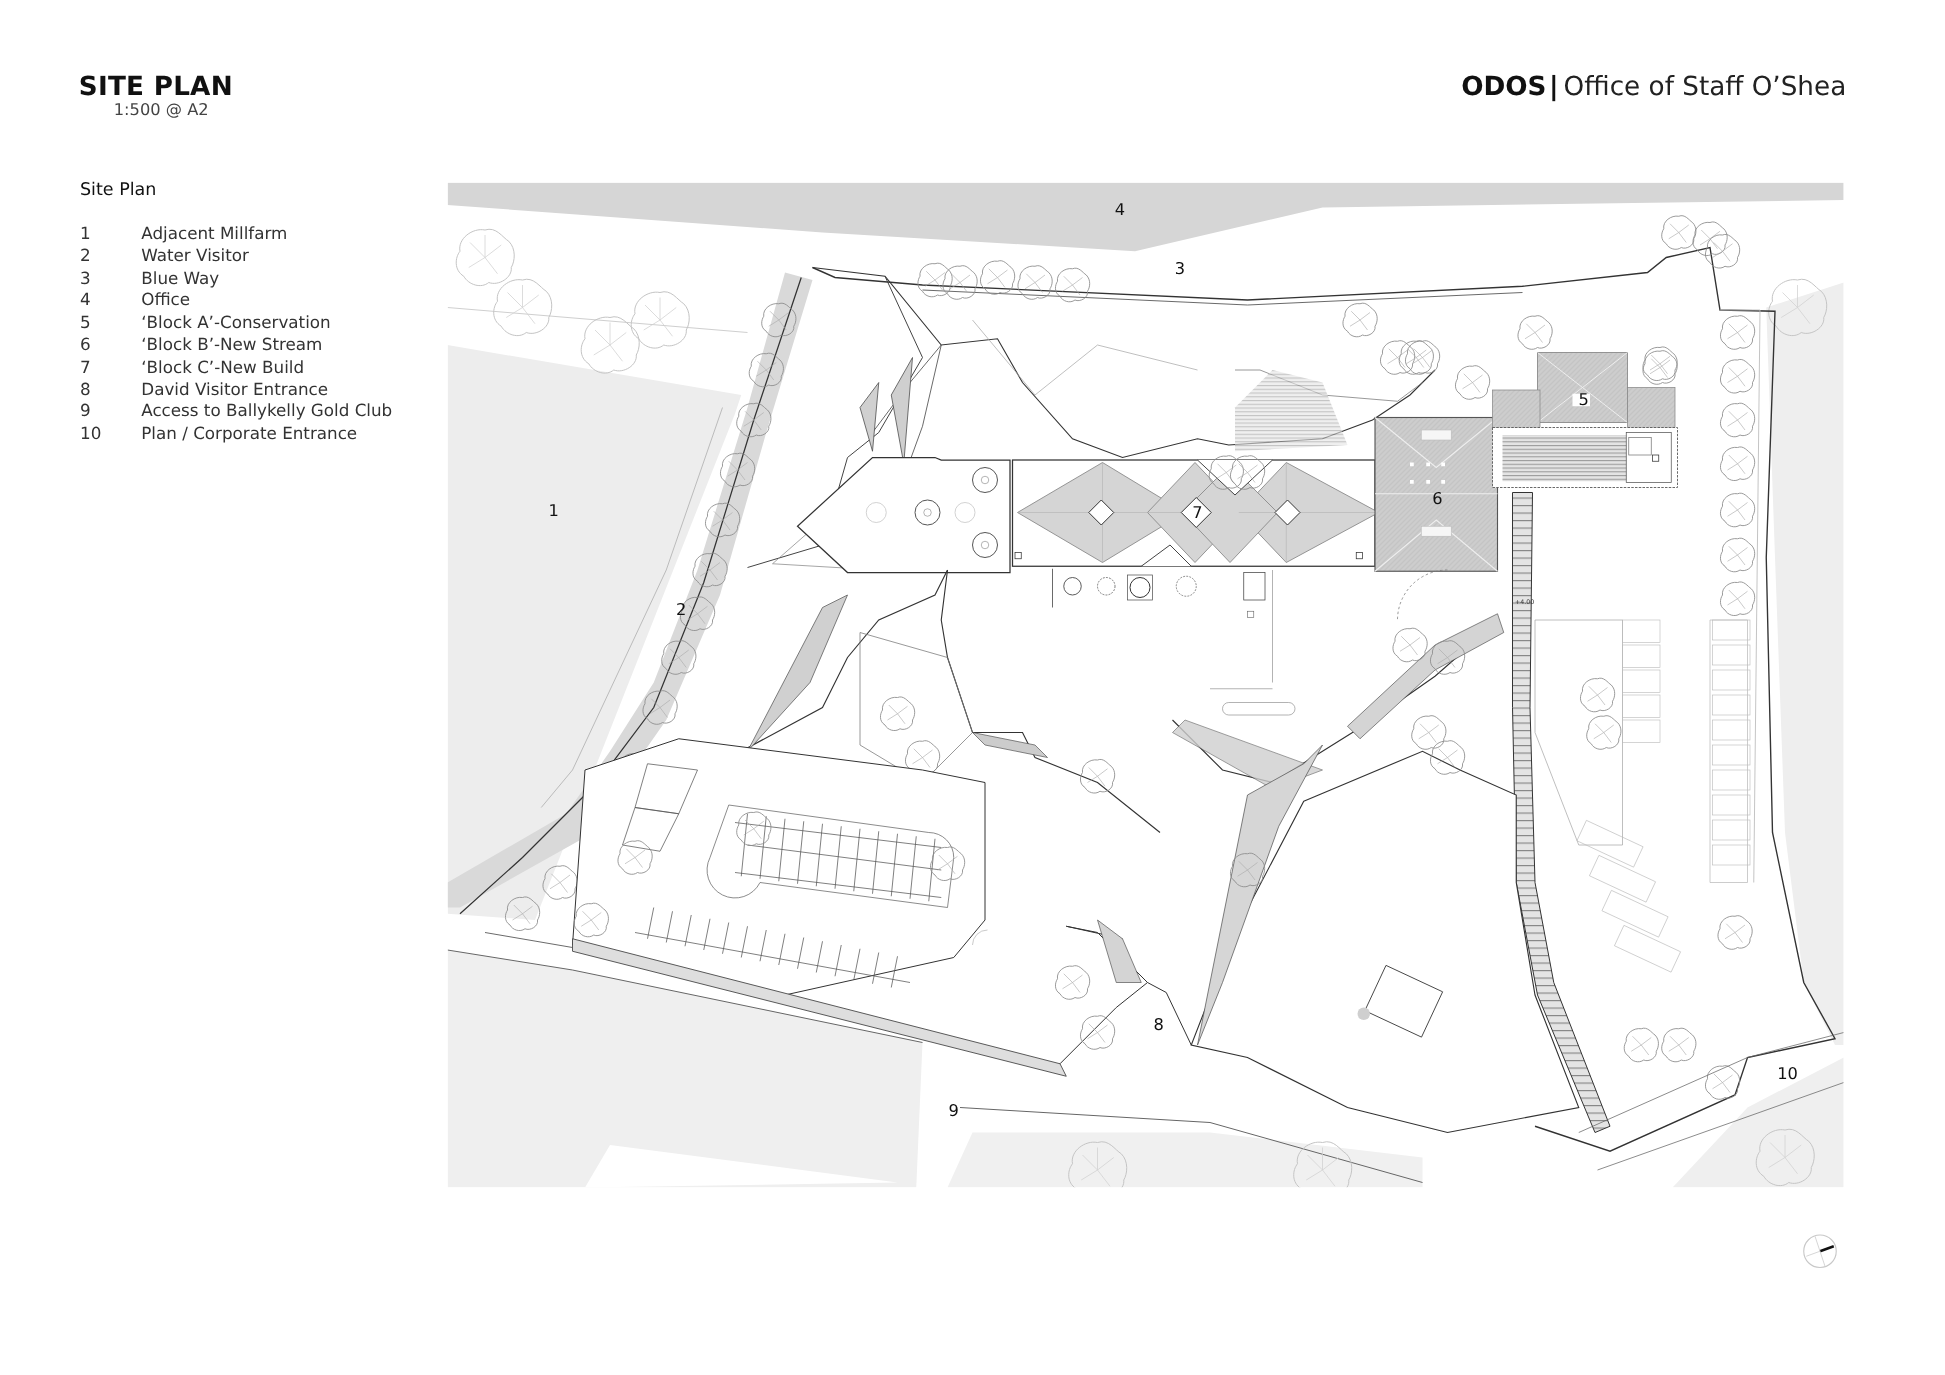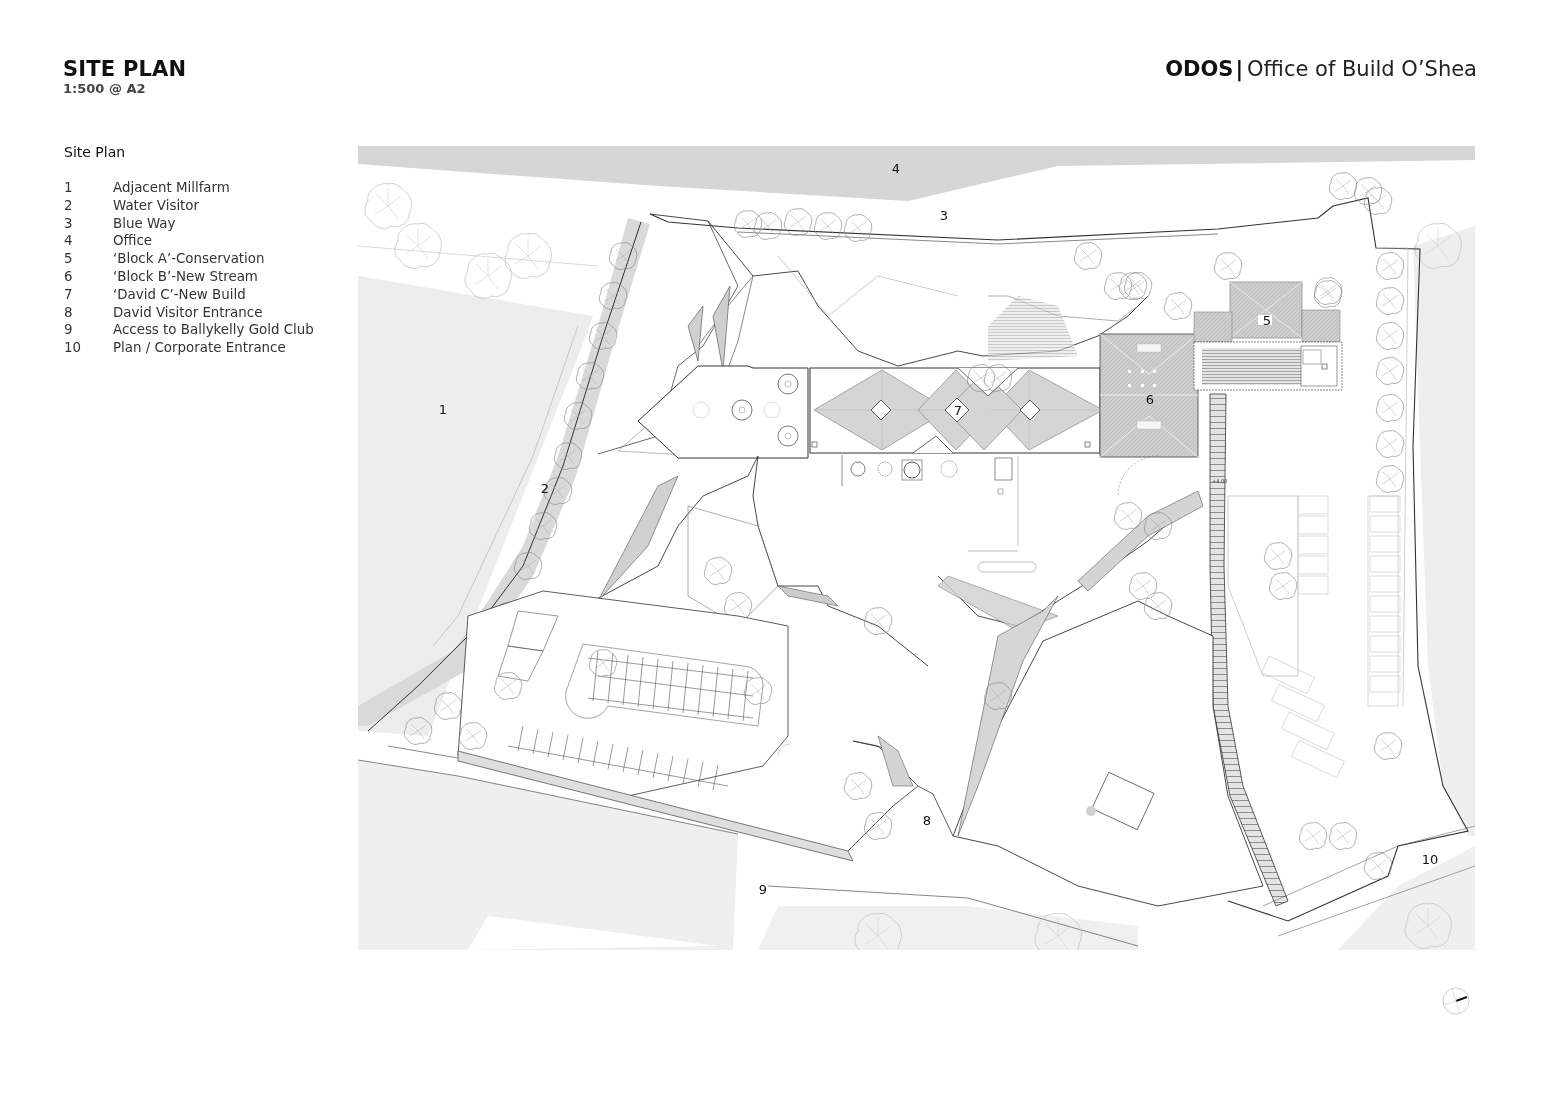--- a/index.html
+++ b/index.html
@@ -1,21 +1,21 @@
 <!DOCTYPE html>
 <html><head>
 <meta charset="utf-8">
 <style>
   * { box-sizing: border-box; margin: 0; padding: 0; }
   html, body { width: 1556px; height: 1100px; background: #ffffff; overflow: hidden; }
   body { position: relative; font-family: "Liberation Sans", "DejaVu Sans", sans-serif; color: #111; }
 
   .sheet-title { position: absolute; left: 63px; top: 57px; }
   .sheet-title .t { font-family: "DejaVu Sans", sans-serif; font-weight: bold; font-size: 21px; letter-spacing: 0.2px; color: #111; line-height: 24px; }
-  .sheet-title .s { font-family: "DejaVu Sans", sans-serif; font-size: 13px; color: #444; line-height: 15px; font-weight: 700; }
+  .sheet-title .s { font-family: "DejaVu Sans", sans-serif; font-size: 13px; color: #444; line-height: 15px; font-weight: 400; margin-left: 28px; }
 
   .brand { position: absolute; right: 79px; top: 56px; font-family: "DejaVu Sans", sans-serif; font-size: 21px; line-height: 26px; color: #111; white-space: nowrap; }
   .brand .b { font-weight: bold; }
   .brand .sep { font-weight: bold; margin: 0 4px 0 2px; }
   .brand .n { font-weight: normal; color: #222; }
 
   .legend { position: absolute; left: 64px; top: 144px; width: 280px; }
   .legend .lh { font-family: "DejaVu Sans", sans-serif; font-size: 14px; color: #111; margin-bottom: 18px; line-height: 17px; }
   .legend ul { list-style: none; }
   .legend li { display: flex; font-family: "DejaVu Sans", sans-serif; font-size: 13.4px; color: #333; line-height: 17.8px; }
@@ -29,21 +29,21 @@
 </style>
 </head>
 <body>
 
 <div class="sheet-title">
   <div class="t">SITE PLAN</div>
   <div class="s">1:500 @ A2</div>
 </div>
 
 <div class="brand">
-  <span class="b">ODOS</span><span class="sep">|</span><span class="n">Office of Build O’Shea</span>
+  <span class="b">ODOS</span><span class="sep">|</span><span class="n">Office of Staff O’Shea</span>
 </div>
 
 <div class="legend">
   <div class="lh">Site Plan</div>
   <ul>
     <li>
         <span class="num">1</span>
         <span>Adjacent Millfarm</span>
       </li>
     <li>
@@ -61,21 +61,21 @@
     <li>
         <span class="num">5</span>
         <span>‘Block A’-Conservation</span>
       </li>
     <li>
         <span class="num">6</span>
         <span>‘Block B’-New Stream</span>
       </li>
     <li>
         <span class="num">7</span>
-        <span>‘David C’-New Build</span>
+        <span>‘Block C’-New Build</span>
       </li>
     <li>
         <span class="num">8</span>
         <span>David Visitor Entrance</span>
       </li>
     <li>
         <span class="num">9</span>
         <span>Access to Ballykelly Gold Club</span>
       </li>
     <li>

